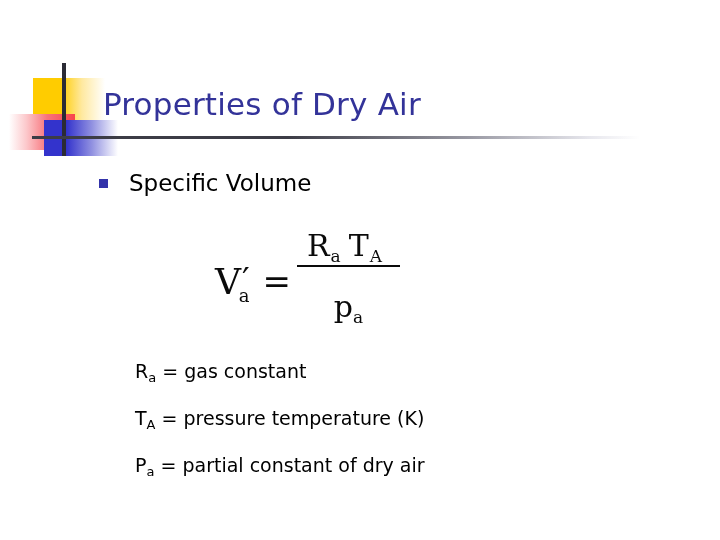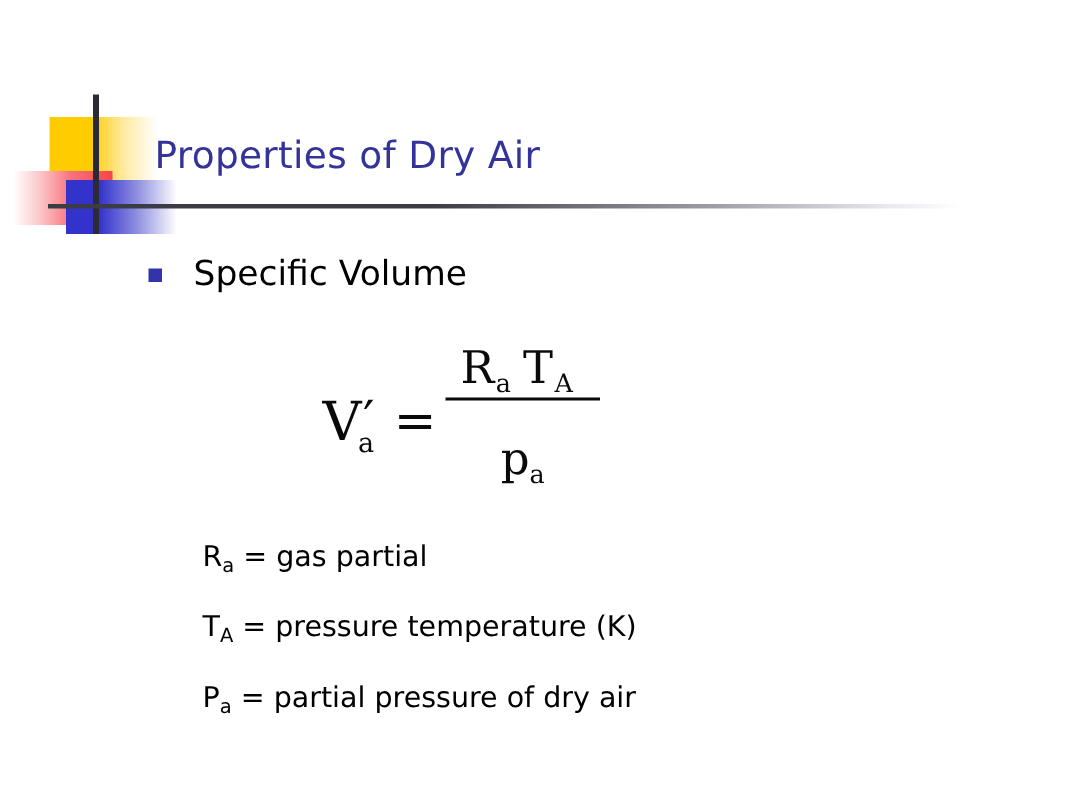--- a/index.html
+++ b/index.html
@@ -63,21 +63,21 @@
     width: 608px;
     height: 3px;
     background: linear-gradient(to right, #3c3c46 0%, #3c3c46 42%, #9a9aa4 72%, #e8e8ee 92%, #ffffff 100%);
   }
 
   
   #slide-title {
     position: absolute;
     left: 103px;
     top: 84px;
-    font-size: 25px;
+    font-size: 31px;
     line-height: 40px;
     color: #333399;
     font-family: "DejaVu Sans", sans-serif;
     letter-spacing: 0.2px;
     white-space: nowrap;
   }
 
   
   #bullet-row {
     position: absolute;
@@ -236,29 +236,29 @@
     </span>
   </span>
 </div>
 
 <div id="definitions">
   <div class="def-line">
     <span class="def-sym">
         <span>R</span>
         <span class="sub">a</span>
       </span>
-    <span>= gas partial</span>
+    <span>= gas constant</span>
   </div>
   <div class="def-line">
     <span class="def-sym">
         <span>T</span>
         <span class="sub">A</span>
       </span>
     <span>= pressure temperature (K)</span>
   </div>
   <div class="def-line">
     <span class="def-sym">
         <span>P</span>
         <span class="sub">a</span>
       </span>
-    <span>= partial pressure of dry air</span>
+    <span>= partial constant of dry air</span>
   </div>
 </div>
 
 </body></html>

